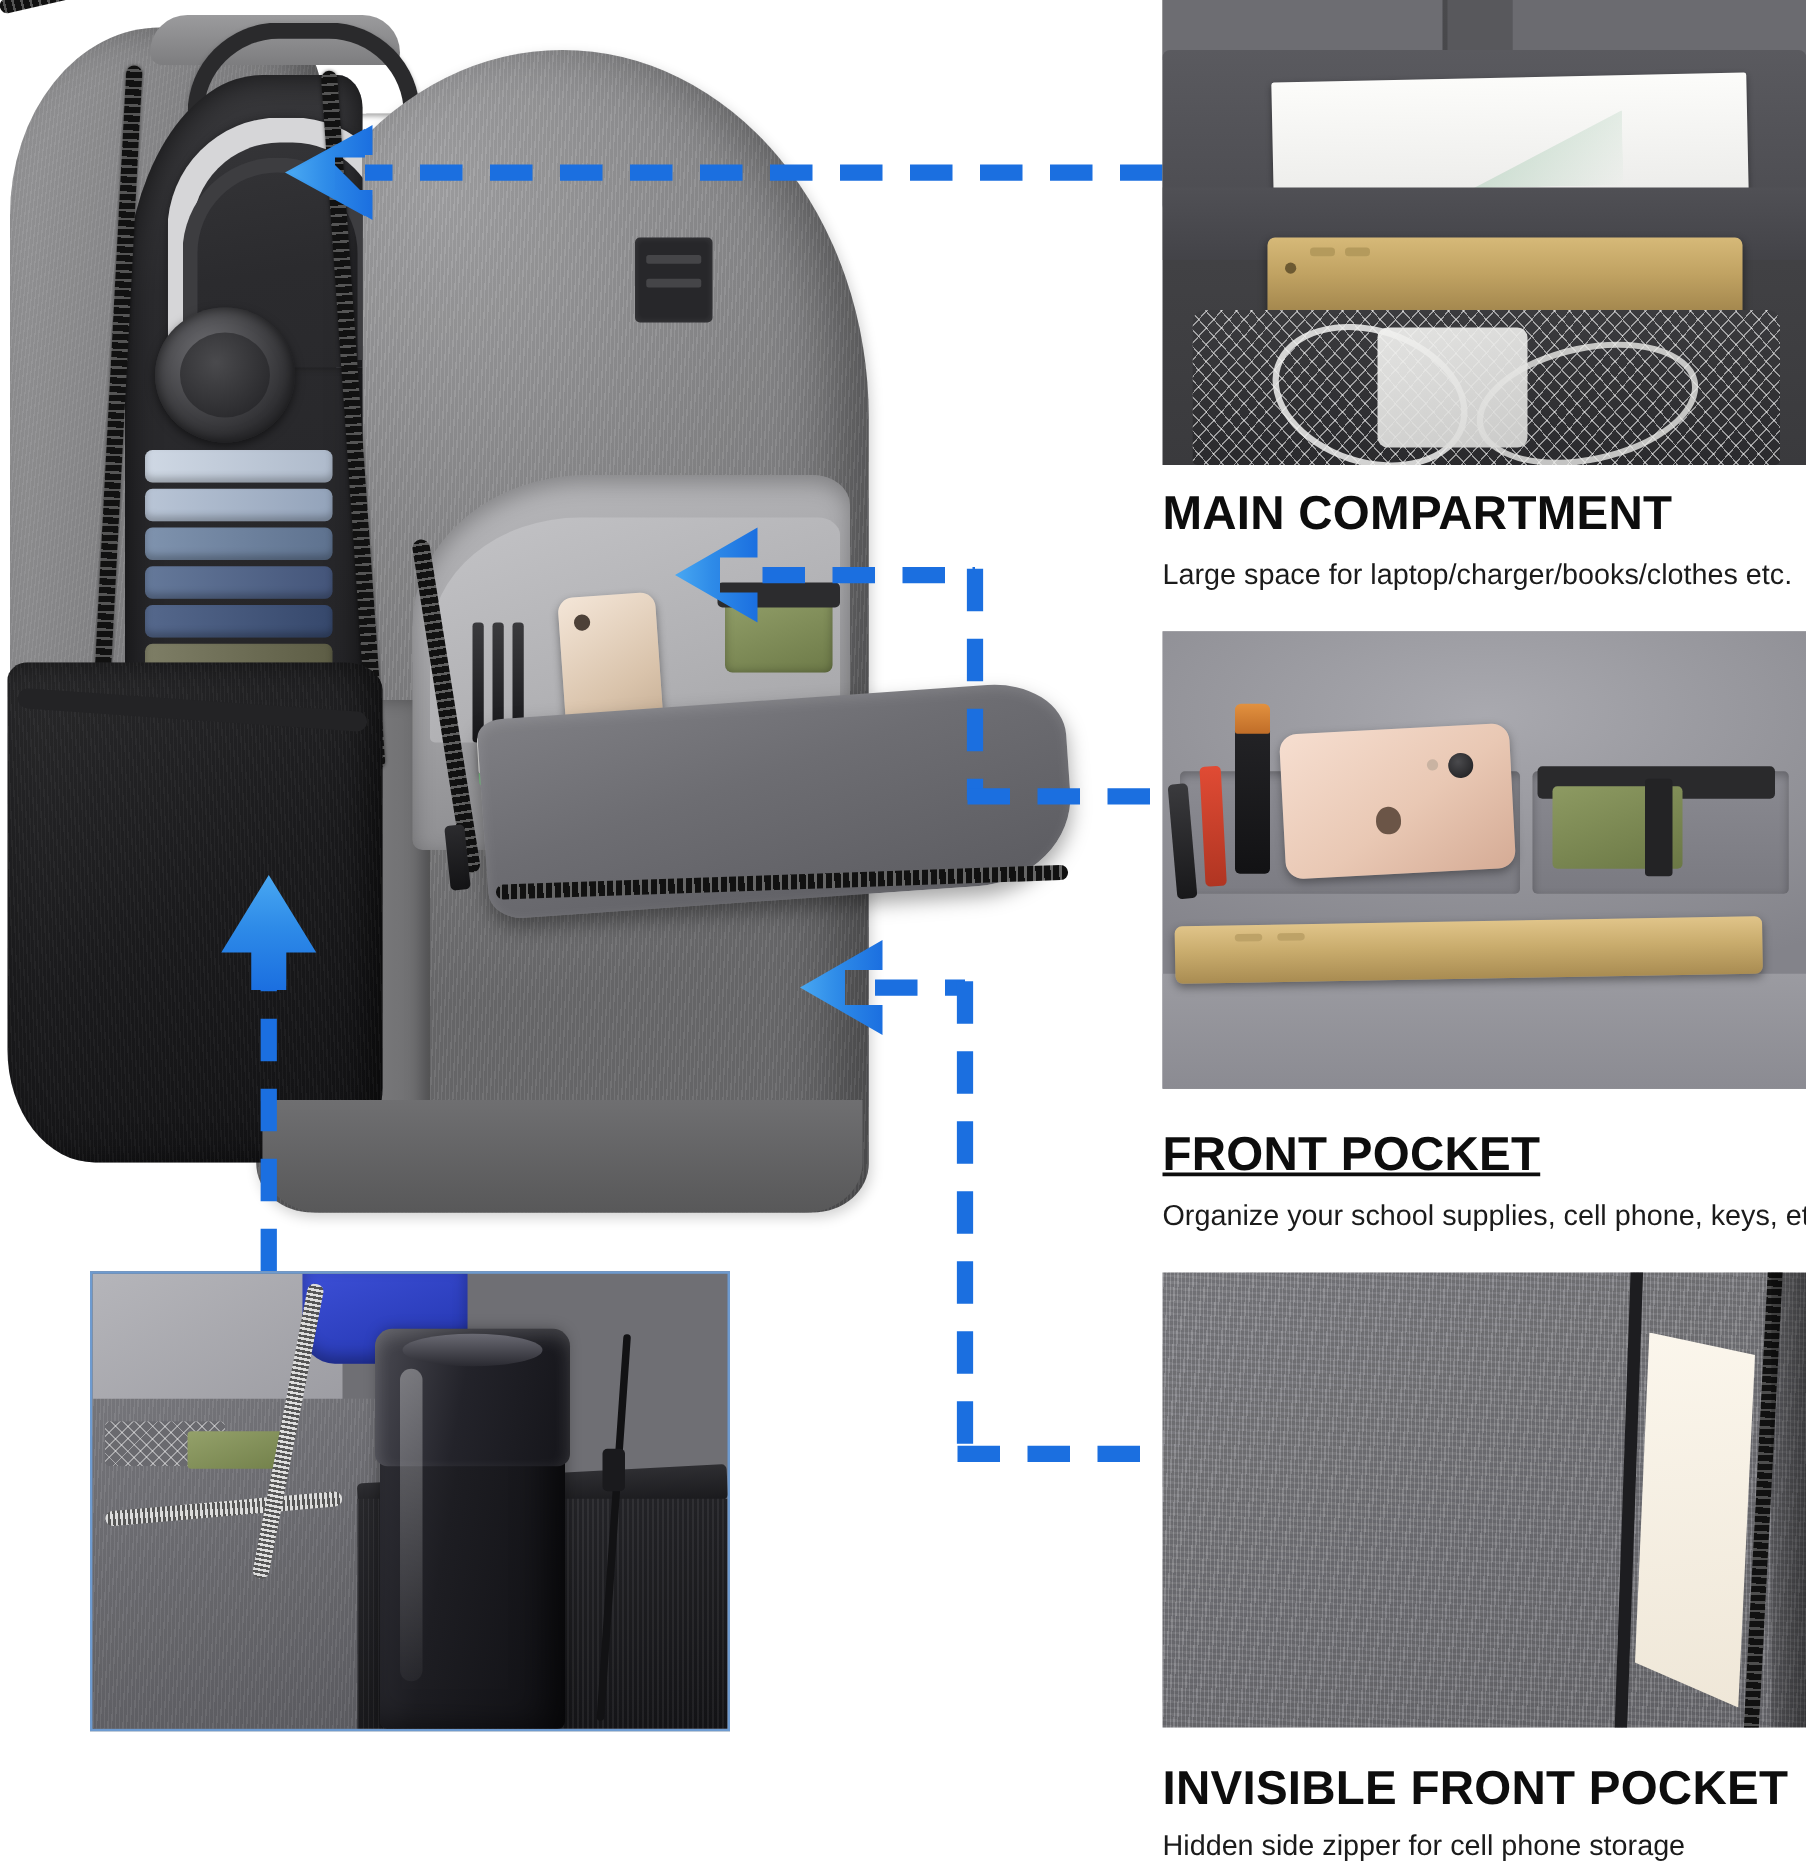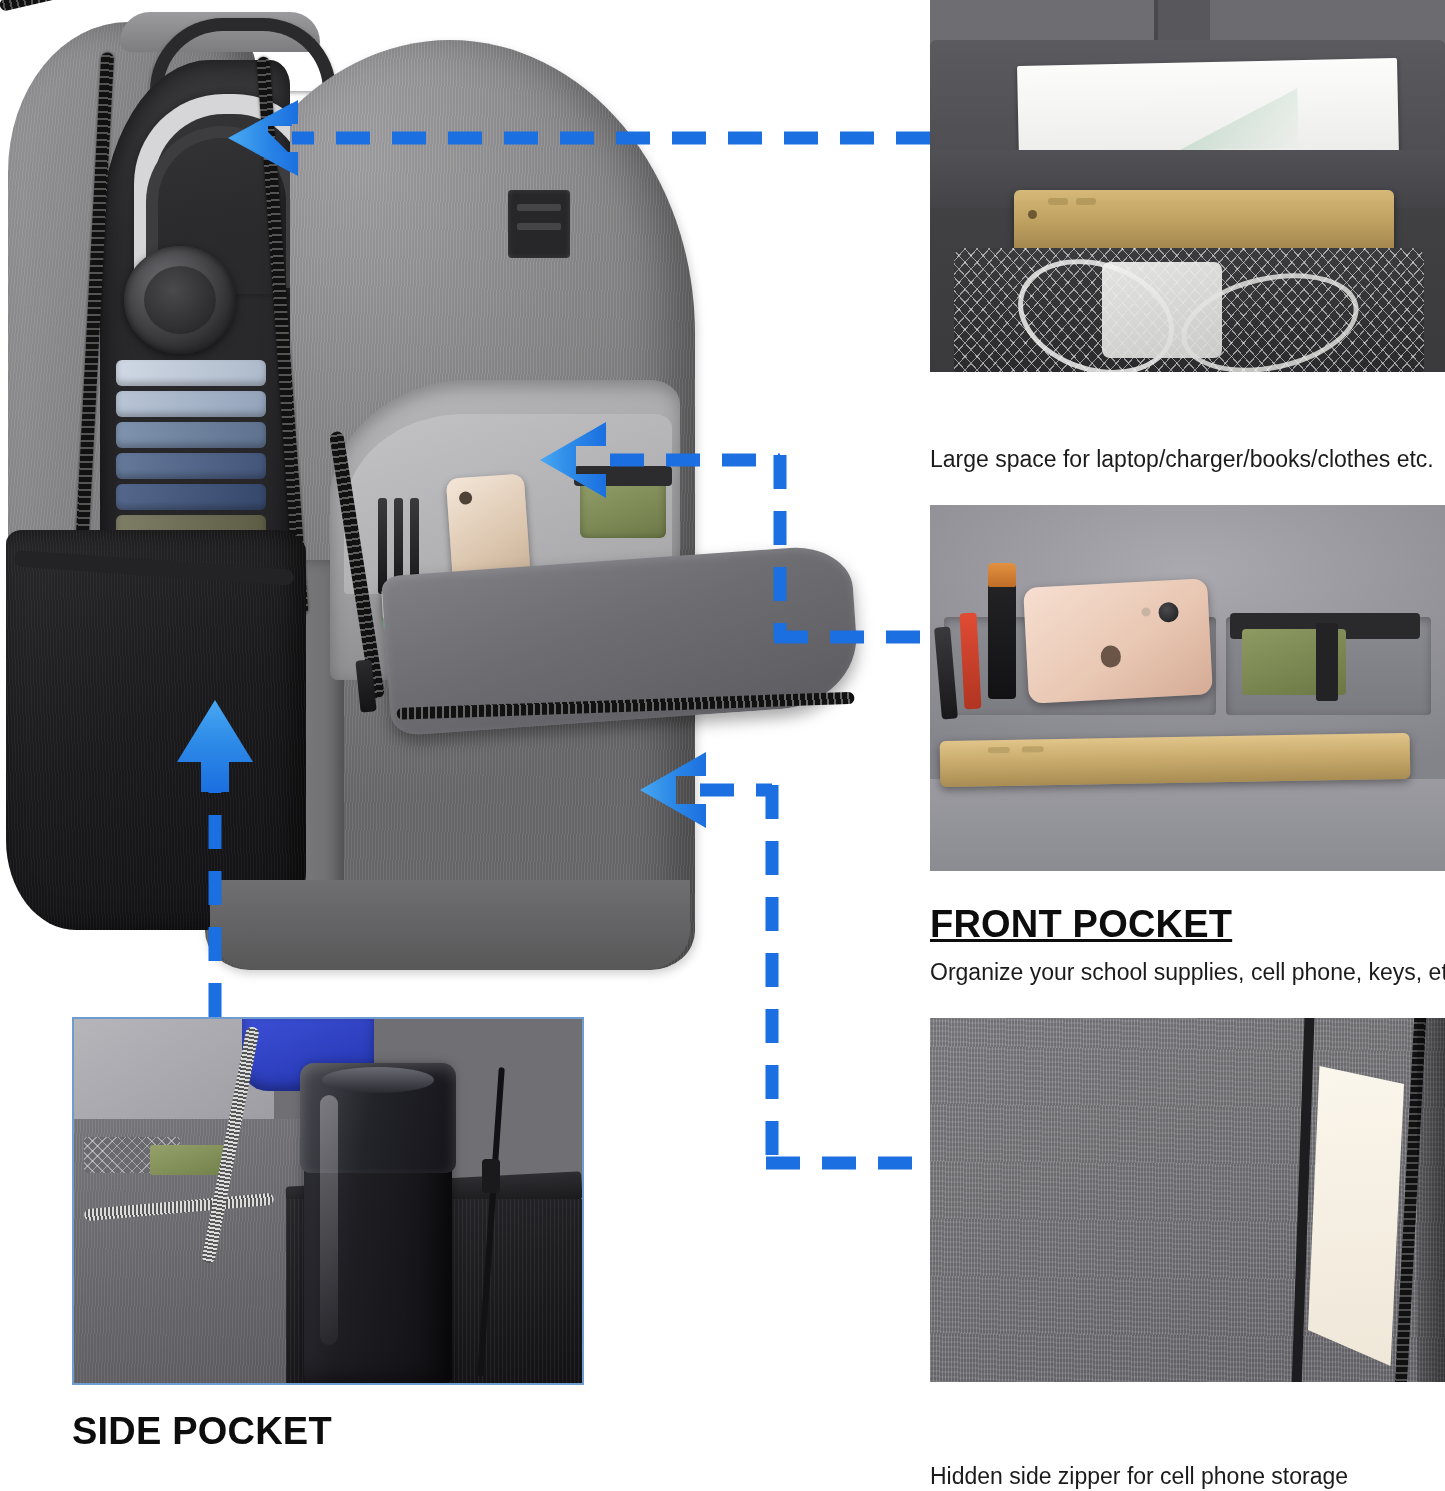--- a/index.html
+++ b/index.html
@@ -597,20 +597,21 @@
     <div class="tablet">
         <i></i>
         <i></i>
       </div>
     <div class="mesh"></div>
     <div class="cable"></div>
     <div class="cable2"></div>
     <div class="charger"></div>
   </div>
 
+  <div class="cap-title" style="left:930px;top:392px;font-size:38px;">MAIN COMPARTMENT</div>
   <div class="cap-sub" style="left:930px;top:448px;font-size:23px;">Large space for laptop/charger/books/clothes etc.</div>
 
   <div class="photo ph-front">
     <div class="lining"></div>
     <div class="slot"></div>
     <div class="slot2"></div>
     <div class="blackstrap"></div>
     <div class="greenbox"></div>
     <div class="blackstrap2"></div>
     <div class="pen-bk"></div>
@@ -645,24 +646,24 @@
       <div class="bottle">
         <span class="cap"></span>
           <span class="rim"></span>
           <span class="shine"></span>
       </div>
       <div class="cord"></div>
       <div class="cordlock"></div>
     </div>
   </div>
 
-  <div class="cap-title" style="left:72px;top:1412px;font-size:38px;">SIDE POCKET</div>
 
   <div class="photo ph-inv">
     <div class="seam"></div>
     <div class="card"></div>
     <div class="zipvert"></div>
     <div class="darkedge"></div>
   </div>
 
+  <div class="cap-title" style="left:930px;top:1412px;font-size:38px;">INVISIBLE FRONT POCKET</div>
   <div class="cap-sub" style="left:930px;top:1465px;font-size:23px;">Hidden side zipper for cell phone storage</div>
 
 </div>
 
 </body></html>

